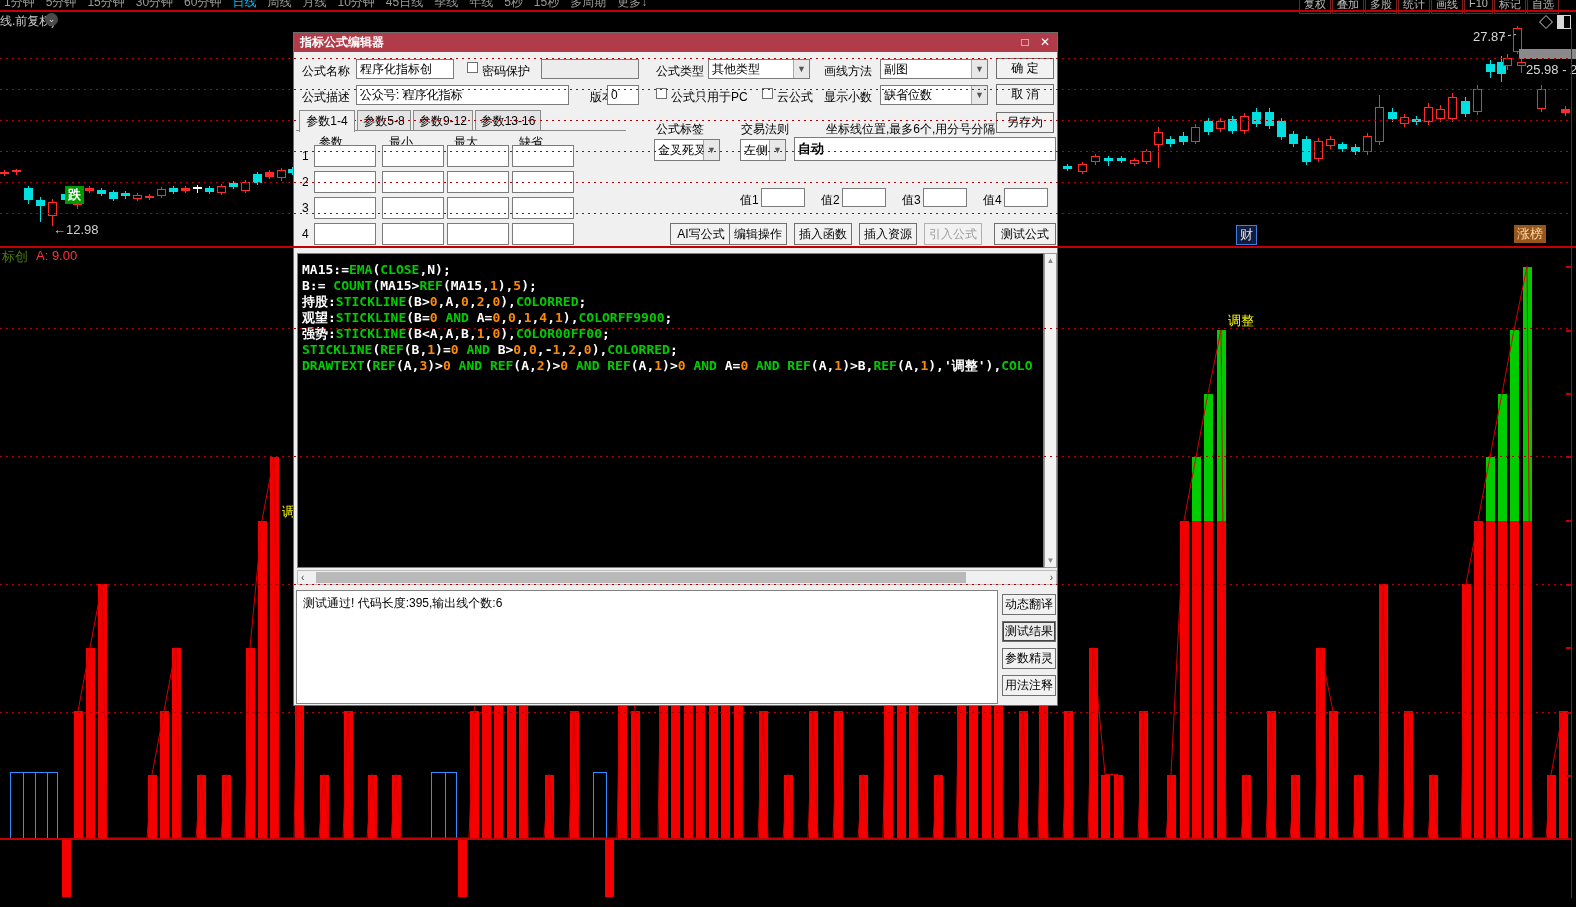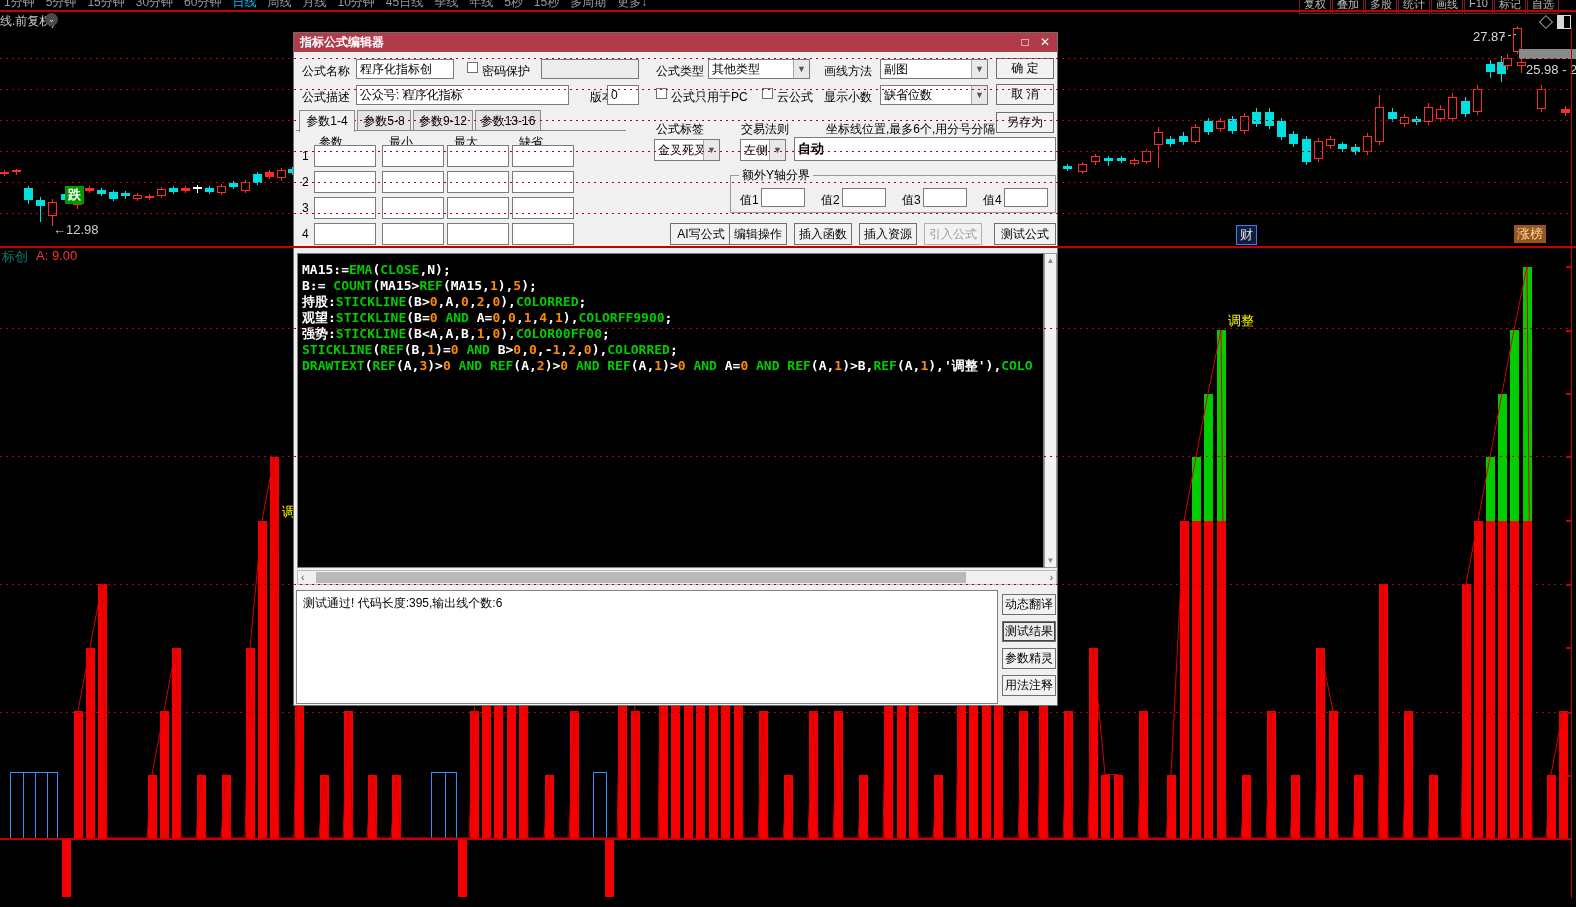--- a/index.html
+++ b/index.html
@@ -357,21 +357,21 @@
       </svg>
     </div>
 
   <div class="pricelabel" style="left:1473px;top:29px;">27.87</div>
   <div id="dash-arrow"></div>
   <div class="pricelabel" style="left:1526px;top:62px;">25.98 - 2</div>
   <div class="pricelabel" style="left:53px;top:222px;color:#cfcfcf;">←12.98</div>
   <div class="badge" style="left:65px;top:186px;background:#009a00;color:#fff;font-weight:bold;">跌</div>
   <div class="badge" style="left:1236px;top:225px;background:#101c40;border:1px solid #3f7fdf;color:#e8e8e8;">财</div>
   <div class="badge" style="left:1514px;top:225px;background:#96561e;color:#ffd9a0;">涨榜</div>
-  <div class="pricelabel" style="left:2px;top:248px;color:#0f766e;">标创</div>
+  <div class="pricelabel" style="left:2px;top:248px;color:#4d7c0f;">标创</div>
   <div class="pricelabel" style="left:36px;top:248px;color:#ff3333;">A: 9.00</div>
   <div class="yellowtext" style="left:1228px;top:312px;">调整</div>
   <div class="yellowtext" style="left:282px;top:503px;">调</div>
   <div id="diamond-icon"></div>
   <div id="split-icon"></div>
   <div id="gray-bar"></div>
   <div id="axis-right"></div>
 
   <div id="dialog">
     <div id="dlg-title">指标公式编辑器</div>
@@ -451,23 +451,20 @@
     <div class="combo" style="left:360px;top:106px;width:66px;height:22px;">
       <span class="ctext">金叉死叉</span>
         <span class="carrow">▼</span>
     </div>
     <div class="combo" style="left:446px;top:106px;width:46px;height:22px;">
       <span class="ctext">左侧</span>
         <span class="carrow">▼</span>
     </div>
     <input class="inp" style="left: 500px; top: 104px; width: 262px; height: 24px; font-size: 13px; font-weight: bold;" value="自动">
 
-    <fieldset id="ybox">
-      <legend>额外Y轴分界</legend>
-    </fieldset>
     <div id="yvals-holder">
         <div class="lbl" style="left: 446px; top: 159px;">值1</div>
         <input class="inp" style="left: 467px; top: 155px; width: 44px; height: 19px;">
         <div class="lbl" style="left: 527px; top: 159px;">值2</div>
         <input class="inp" style="left: 548px; top: 155px; width: 44px; height: 19px;">
         <div class="lbl" style="left: 608px; top: 159px;">值3</div>
         <input class="inp" style="left: 629px; top: 155px; width: 44px; height: 19px;">
         <div class="lbl" style="left: 689px; top: 159px;">值4</div>
         <input class="inp" style="left: 710px; top: 155px; width: 44px; height: 19px;">
       </div>

